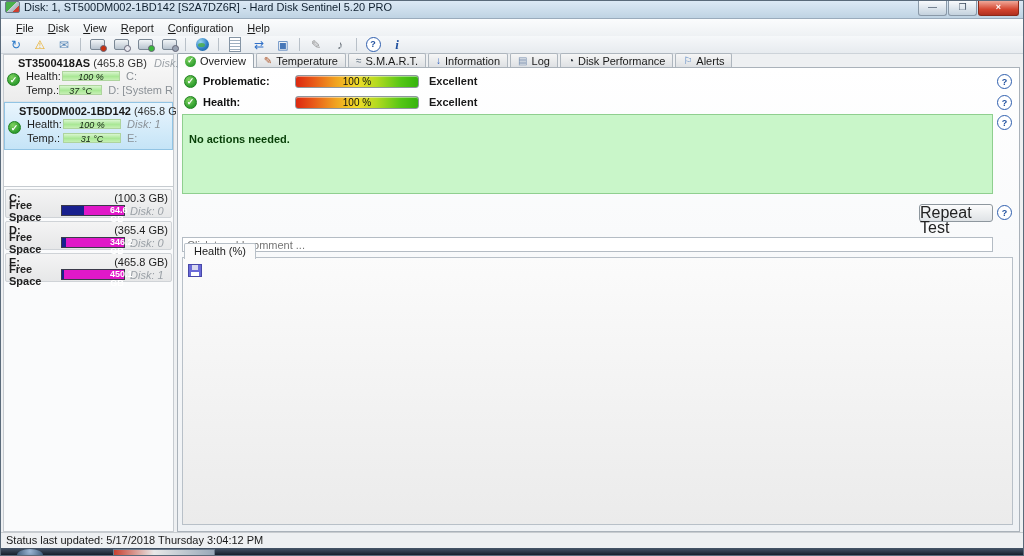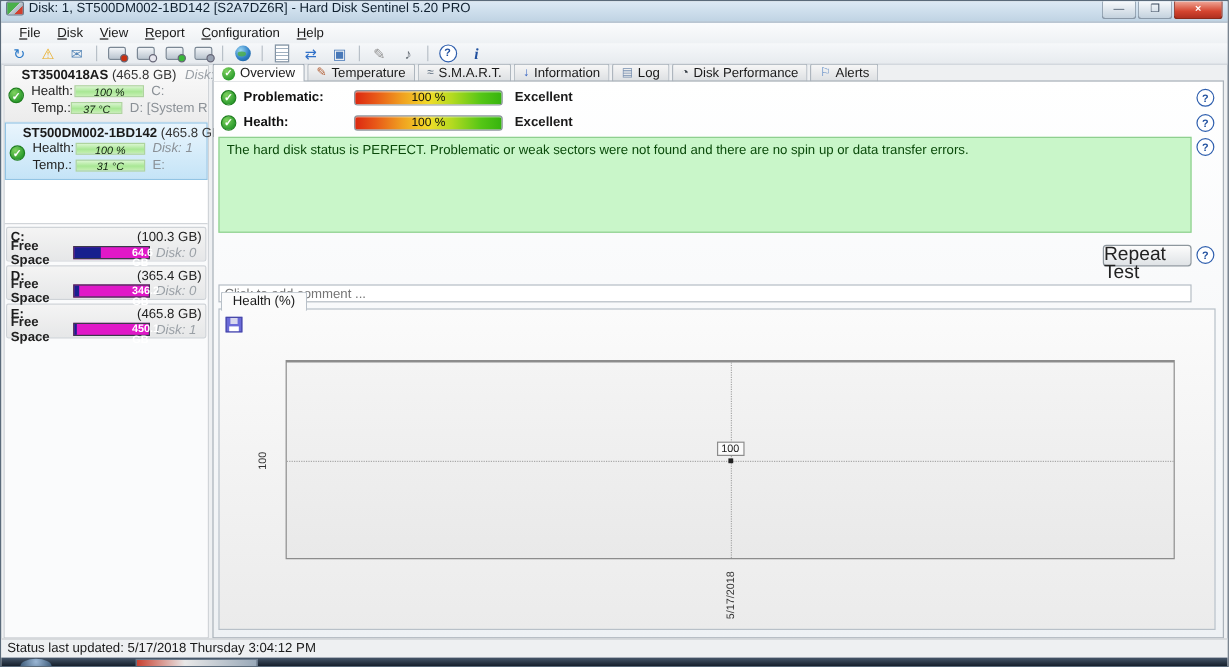--- a/index.html
+++ b/index.html
@@ -338,40 +338,32 @@
       <span class="chk rc"></span>
       <span class="bar-label">Health:</span>
       <span class="big-bar">100 %</span>
       <span class="rating">Excellent</span>
     </div>
     <span class="qicon qa q1">?</span>
     <span class="qicon qa q2">?</span>
     <span class="qicon qa q3">?</span>
 
     <div class="status-box">
-      <div>The hard disk status is PERFECT. Problematic or weak sectors were not found and there are no spin up or data transfer errors.</div>
+      <div class="status-actions">No actions needed.</div>
     </div>
 
 
     <span class="repeat-btn">Repeat Test</span>
     <span class="qicon qa q4">?</span>
 
     <input class="comment" placeholder="Click to add comment ..." style="">
 
     <div class="chart-box">
       <span class="chart-tab">Health (%)</span>
       <span class="floppy"></span>
-      <div class="plot">
-        <span class="hline"></span>
-        <span class="vline"></span>
-        <span class="pt"></span>
-        <span class="pt-label">100</span>
-        <span class="ytick">100</span>
-        <span class="xtick">5/17/2018</span>
-      </div>
     </div>
   </div>
 
   <div class="statusbar">
     <span>Status last updated: 5/17/2018 Thursday 3:04:12 PM</span>
   </div>
 
   <div class="taskbar">
     <span class="orb"></span>
     <span class="tb-app"></span>

